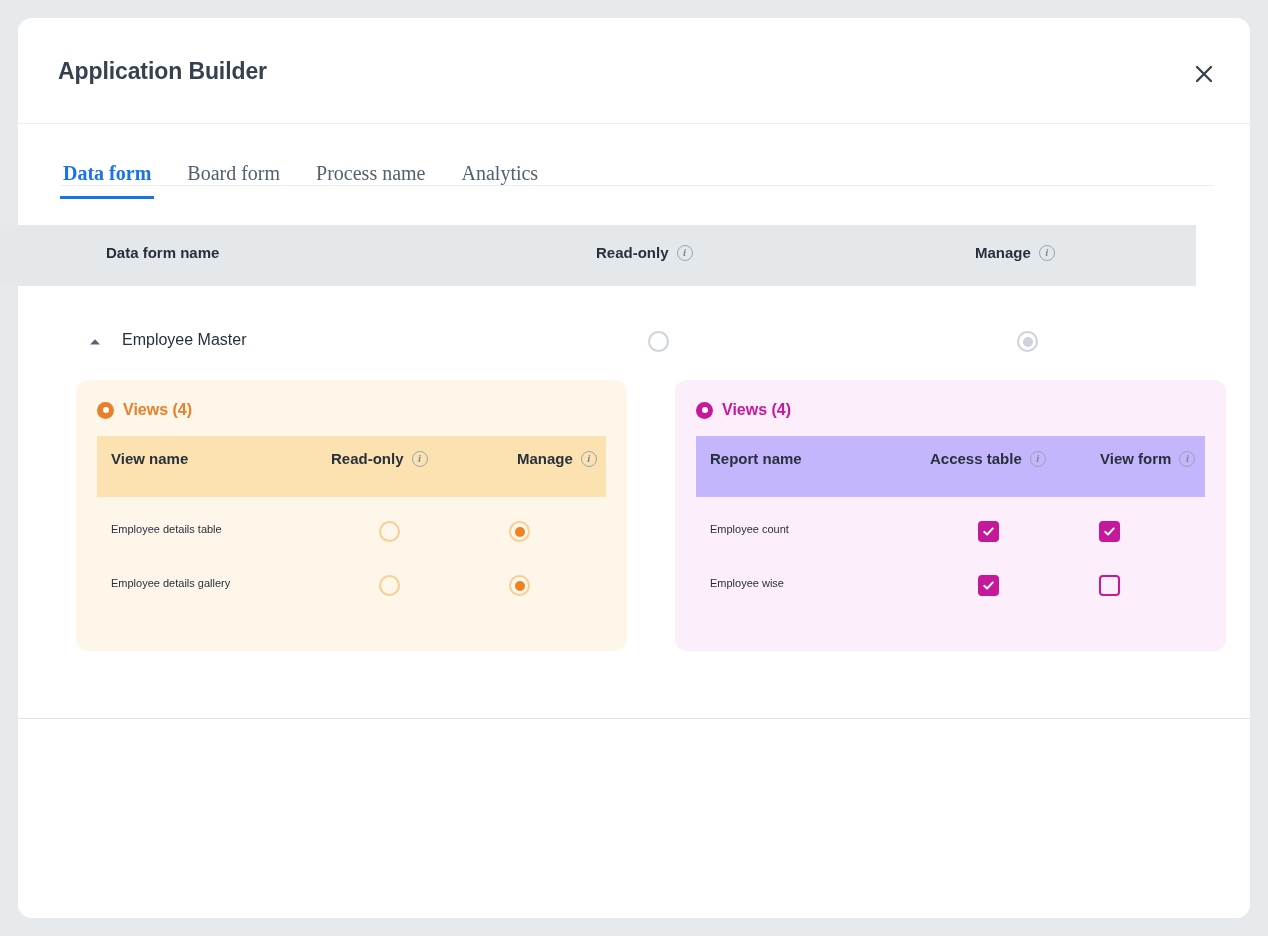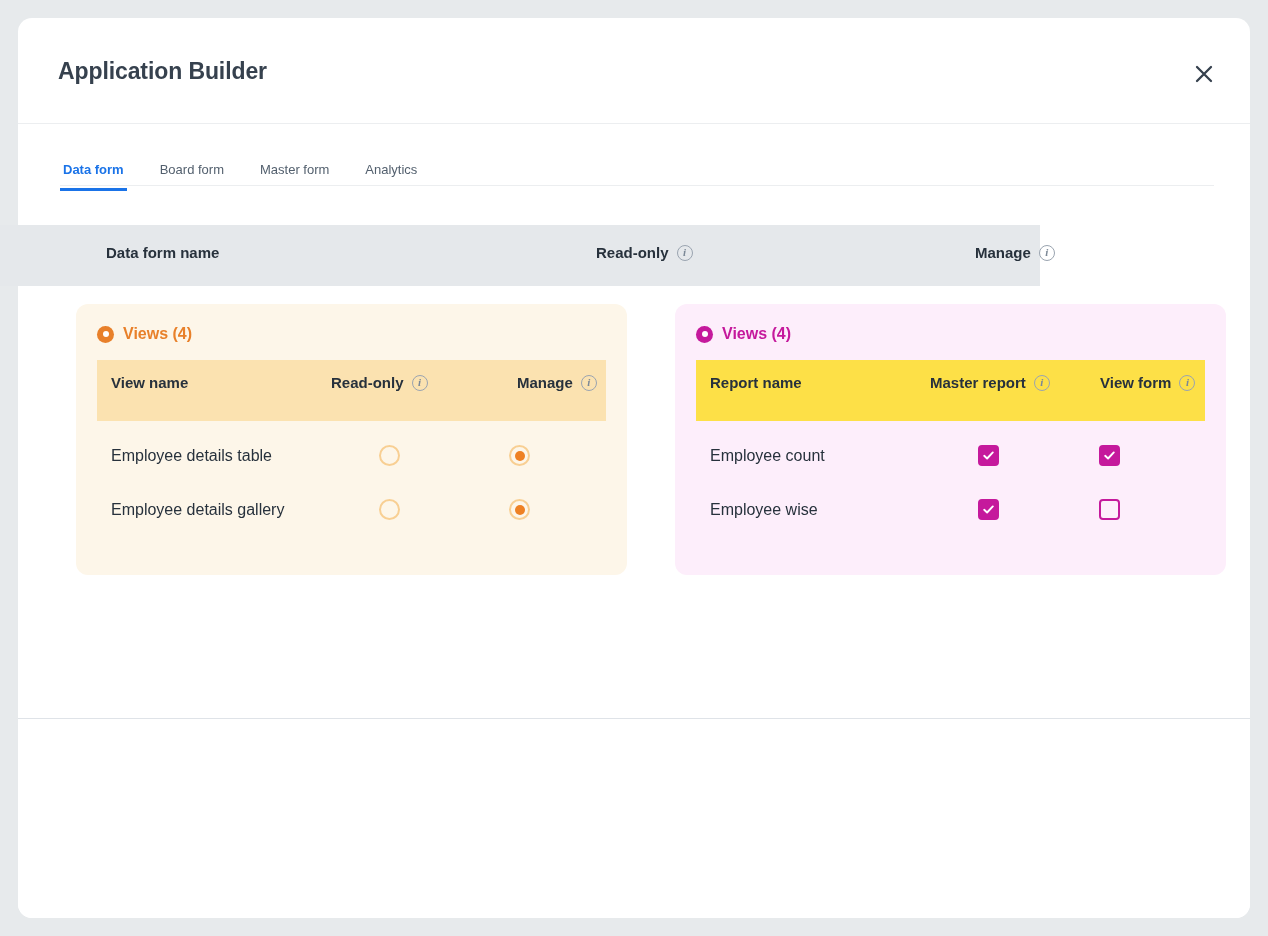--- a/index.html
+++ b/index.html
@@ -67,49 +67,49 @@
     padding-left: 42px;
   }
   .tabs {
     display: flex;
     align-items: flex-start;
     gap: 30px;
     padding-top: 38px;
     position: relative;
   }
   .tab {
-    font-size: 13px;
+    font-size: 20px;
     color: #53606e;
     padding: 0 3px 11px 3px;
     cursor: pointer;
     white-space: nowrap;
     border-bottom: 3px solid transparent;
     background: none; border-left:none; border-right:none; border-top:none;
-    font-family: Liberation Sans, sans-serif;
+    font-family: Liberation Serif, serif;
   }
   .tab.active {
     color: #1a73e8;
     font-weight: bold;
     border-bottom-color: #1a73e8;
   }
   .tabs-rule {
     position: absolute;
     left: 42px;
     right: 36px;
     bottom: 22px;
     height: 1px;
     background: #eceef0;
   }
 
   
   .col-header-band {
     position: absolute;
     left: 0;
     top: 225px;
-    width: 1040px;
+    width: 1196px;
     height: 61px;
     background: #e5e8eb;
     z-index: 5;
   }
   .col-header-band .ch {
     position: absolute;
     top: 19px;
     font-size: 15px;
     font-weight: bold;
     color: #27313c;
@@ -230,21 +230,21 @@
     border-radius: 50%;
     background: #fff;
   }
 
   .subhead {
     margin: 17px 21px 0 21px;
     height: 61px;
     position: relative;
   }
   .panel.orange .subhead { background: #fbe2b0; }
-  .panel.pink   .subhead { background: #fde047; }
+  .panel.pink   .subhead { background: #c4b5fd; }
   .subhead .sh {
     position: absolute;
     top: 14px;
     font-size: 15px;
     font-weight: bold;
     color: #27313c;
     display: flex;
     align-items: center;
     gap: 8px;
     white-space: nowrap;
@@ -253,21 +253,21 @@
   .sh-c1 { left: 234px; }
   .sh-c2 { left: 420px; }
 
   .prow {
     position: relative;
     height: 54px;
   }
   .prow .pname {
     position: absolute;
     left: 35px; top: 16px;
-    font-size: 16px;
+    font-size: 11px;
     color: #27313c;
     white-space: nowrap;
   }
   .prow .pc1 { position: absolute; left: 303px; top: 14px; }
   .prow .pc2 { position: absolute; left: 433px; top: 14px; }
 
   
   .radio-o {
     width: 21px; height: 21px;
     border-radius: 50%;
@@ -326,28 +326,42 @@
             <path d="M5 5 L19 19 M19 5 L5 19" stroke="#36414e" stroke-width="2.3" stroke-linecap="round"></path>
           </svg>
         </span>
       </button>
     </div>
 
     <div class="tabs-wrap">
       <div class="tabs">
         <button class="tab active">Data form</button>
         <button class="tab">Board form</button>
-        <button class="tab">Master form</button>
+        <button class="tab">Process name</button>
         <button class="tab">Analytics</button>
       </div>
       <div class="tabs-rule"></div>
     </div>
 
     <div class="modal-body">
 
+      <div class="parent-row">
+        <span class="caret">
+          <svg width="14" height="14" viewBox="0 0 14 14">
+            <path d="M7 4.2 L12 9.6 L2 9.6 Z" fill="#5a6672"></path>
+          </svg>
+        </span>
+        <div class="parent-name">Employee Master</div>
+        <div class="parent-radio-ro">
+          <span class="radio"></span>
+        </div>
+        <div class="parent-radio-mg">
+          <span class="radio checked"></span>
+        </div>
+      </div>
 
       <div class="panels">
 
         <div class="panel orange">
           <div class="panel-title">
             <span class="views-icon"></span>
             <span>Views (4)</span>
           </div>
 
           <div class="subhead">
@@ -389,21 +403,21 @@
           <div class="panel-title">
             <span class="views-icon"></span>
             <span>Views (4)</span>
           </div>
 
           <div class="subhead">
             <div class="sh sh-c0">
               <span>Report name</span>
             </div>
             <div class="sh sh-c1">
-              <span>Master report</span>
+              <span>Access table</span>
               <span class="info-icon"></span>
             </div>
             <div class="sh sh-c2" style="left:404px;">
               <span>View form</span>
               <span class="info-icon"></span>
             </div>
           </div>
 
           <div class="prow" style="margin-top:10px;padding-left:35px;">
             <div class="pname">Employee count</div>

